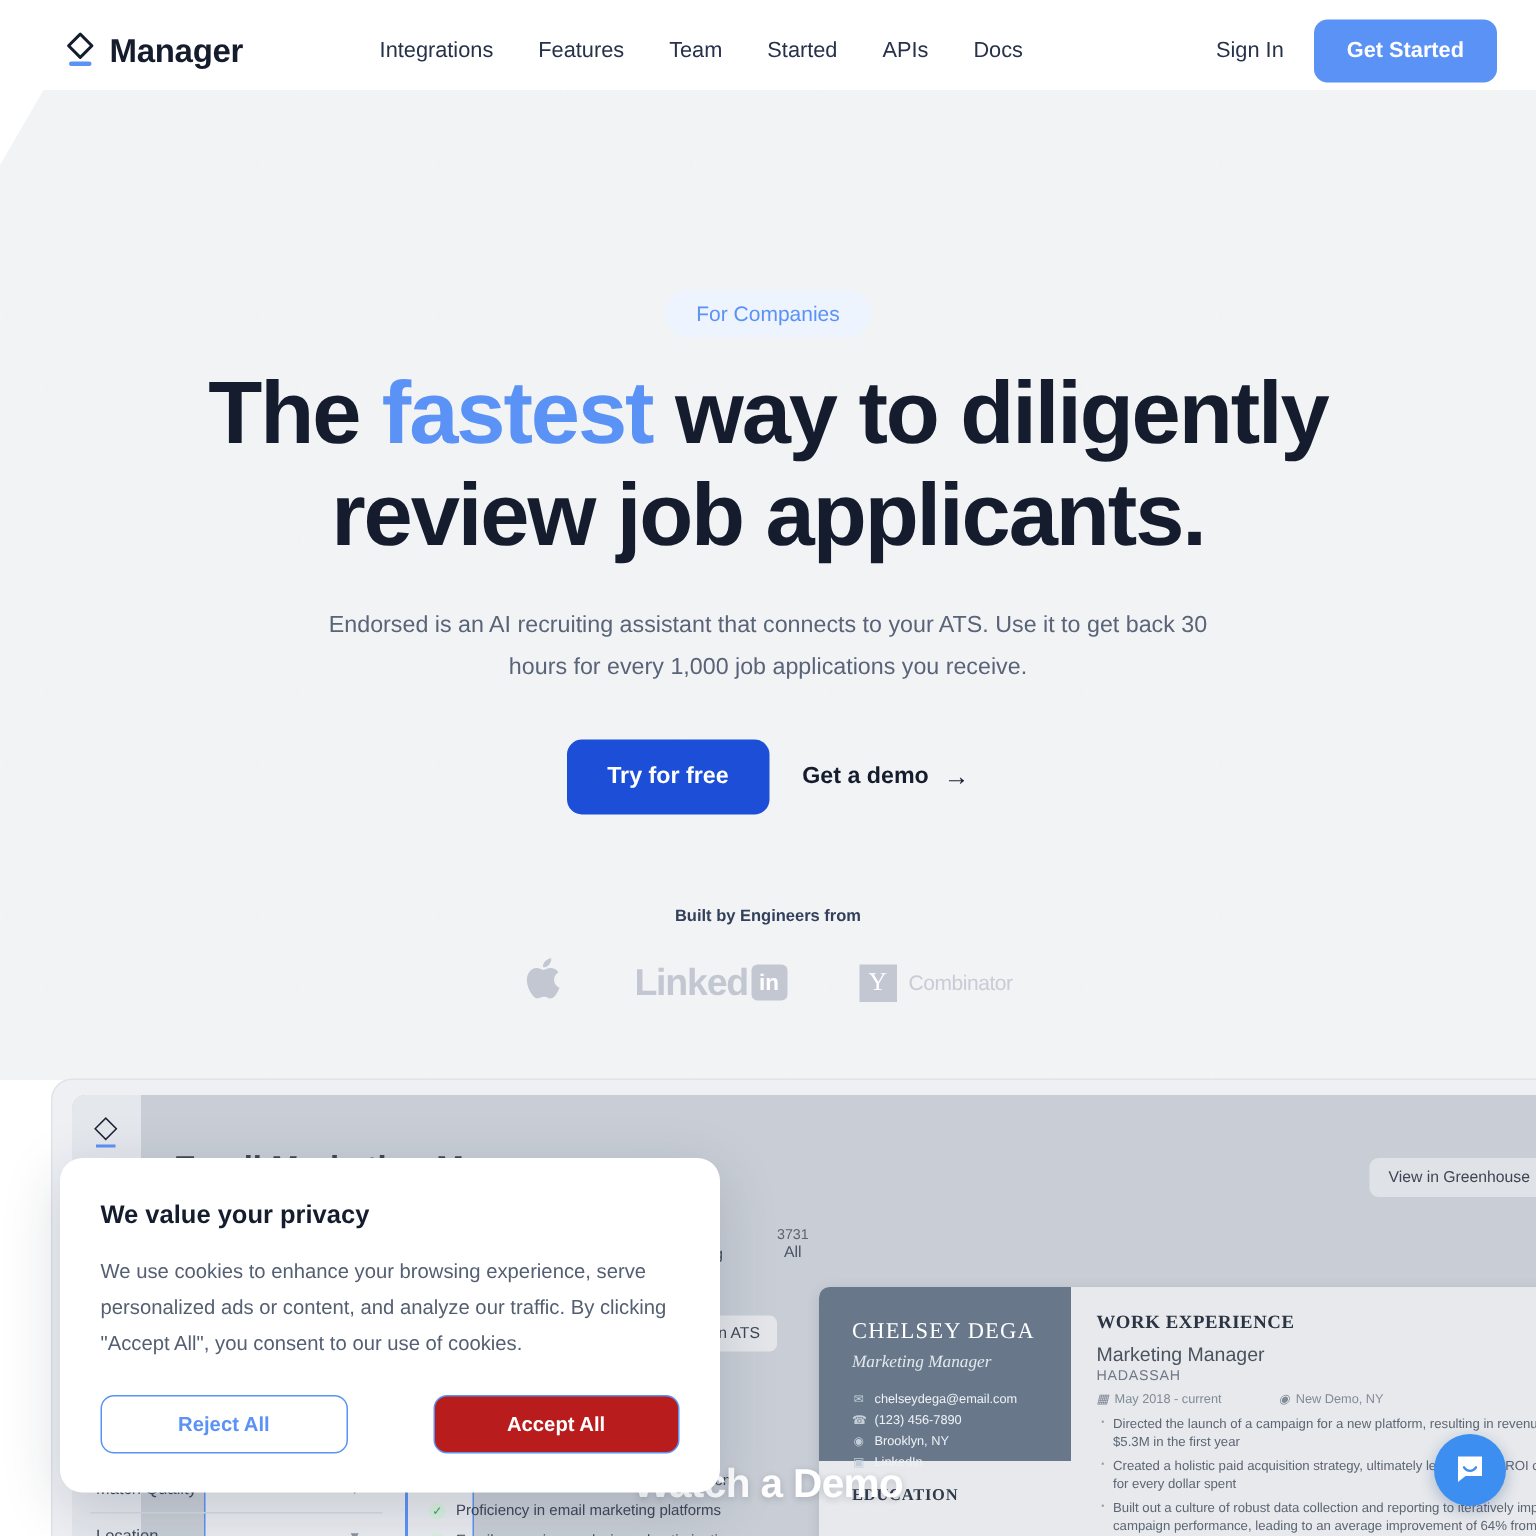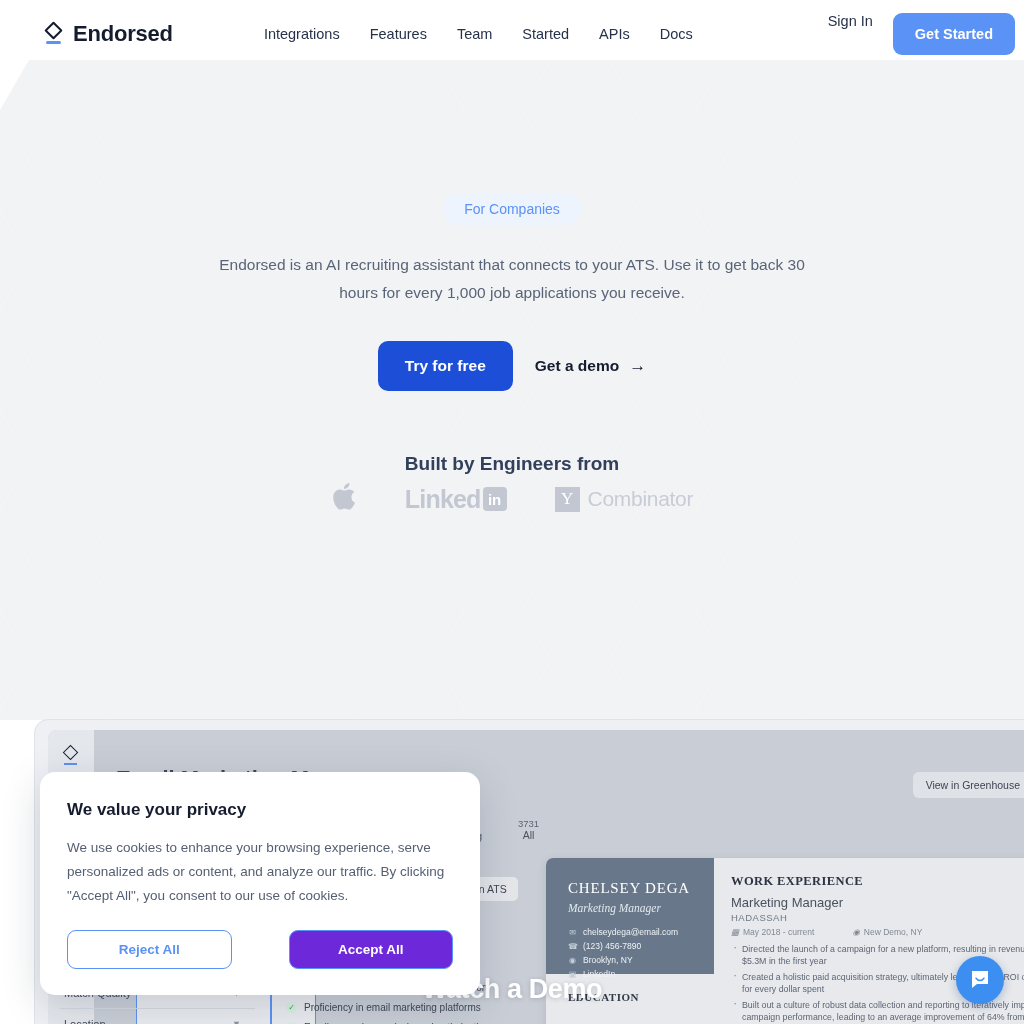--- a/index.html
+++ b/index.html
@@ -38,21 +38,21 @@
     background: #5b92f5; border-radius: 2px;
   }
   .brand-name {
     font-size: 22px; font-weight: bold; color: #141c2e; letter-spacing: -0.2px;
   }
   .nav-links { display: flex; align-items: center; gap: 30px; margin-left: 91px; }
   .nav-link {
     font-size: 14.5px; color: #27324a; text-decoration: none; cursor: pointer;
     white-space: nowrap;
   }
-  .nav-right { margin-left: auto; display: flex; align-items: flex-start; gap: 20px; margin-right: 9px; }
+  .nav-right { margin-left: auto; display: flex; align-items: center; gap: 20px; margin-right: 26px; }
   .signin { font-size: 14.5px; color: #27324a; cursor: pointer; }
   .btn-primary {
     background: #5b92f5; color: #fff; font-size: 14.5px; font-weight: bold;
     border: none; border-radius: 9px; padding: 13px 22px; cursor: pointer;
     font-family: "Liberation Sans", sans-serif; white-space: nowrap;
   }
 
   
   .hero { position: absolute; left: 0; top: 0; width: 1024px; text-align: center; z-index: 10; }
   .pill {
@@ -73,35 +73,35 @@
     background: #1d4ed8; color: #fff; font-size: 15.5px; font-weight: bold;
     border: none; border-radius: 10px; padding: 16px 27px; cursor: pointer;
     font-family: "Liberation Sans", sans-serif;
   }
   .demo-link {
     display: flex; align-items: center; gap: 10px; font-size: 15.5px;
     font-weight: bold; color: #141c2e; cursor: pointer;
   }
   .arrow { font-size: 17px; color: #141c2e; }
 
-  .built { margin-top: 62px; font-size: 19px; font-weight: bold; color: #33405c; }
-  .logos { margin-top: 6px; display: flex; justify-content: center; align-items: center; gap: 48px; text-align: center; }
+  .built { margin-top: 62px; font-size: 11px; font-weight: bold; color: #33405c; }
+  .logos { margin-top: 20px; display: flex; justify-content: center; align-items: center; gap: 48px; text-align: center; }
   .logo-apple { font-size: 31px; color: #c2c7d2; line-height: 1; }
   .logo-linkedin { display: flex; align-items: center; gap: 2px; }
   .li-word { font-size: 25px; font-weight: bold; color: #c2c7d2; letter-spacing: -0.8px; }
   .li-box {
     width: 24px; height: 24px; background: #c2c7d2; border-radius: 4px; color: #fff;
     font-size: 15px; font-weight: bold; display: flex; align-items: center; justify-content: center;
   }
   .logo-yc { display: flex; align-items: center; gap: 8px; }
   .yc-box {
     width: 25px; height: 25px; background: #c2c7d2; color: #fff; font-size: 17px;
     font-family: "Liberation Serif", serif; display: flex; align-items: center; justify-content: center;
   }
-  .yc-word { font-size: 21px; color: #c8ccd6; letter-spacing: -0.3px; }
+  .yc-word { font-size: 14px; color: #c8ccd6; letter-spacing: -0.3px; }
 
   
   .preview-wrap {
     position: absolute; left: 34px; top: 719px; width: 1010px; height: 310px;
     background: #eef0f4; border: 1px solid #dfe3ea; border-radius: 14px 14px 0 0;
     padding: 10px 0 0 13px; overflow: hidden; z-index: 5;
   }
   .preview {
     position: relative; width: 1000px; height: 300px; background: #c9ced6;
     border-radius: 9px 0 0 0; overflow: hidden;
@@ -200,21 +200,21 @@
     box-shadow: 0 10px 38px rgba(25,35,60,0.17); z-index: 60;
   }
   .cookie h2 { font-size: 17px; font-weight: bold; color: #141c2e; }
   .cookie p { margin-top: 16px; font-size: 13.5px; line-height: 24px; color: #555f72; }
   .cookie-btns { margin-top: 22px; display: flex; gap: 13px; }
   .ck-btn {
     flex: 1; font-size: 13.5px; font-weight: bold; padding: 11px 0; border-radius: 9px;
     cursor: pointer; font-family: "Liberation Sans", sans-serif;
   }
   .ck-outline { background: #fff; border: 1.5px solid #5b92f5; color: #5b92f5; }
-  .ck-fill { background: #6d28d9; border: 1.5px solid #5b92f5; color: #fff; margin-left: 44px; }
+  .ck-fill { background: #b91c1c; border: 1.5px solid #5b92f5; color: #fff; margin-left: 44px; }
 
   
   .intercom {
     position: absolute; left: 956px; top: 956px; width: 48px; height: 48px;
     background: #3c8ef0; border-radius: 50%; z-index: 70; cursor: pointer;
     display: flex; align-items: center; justify-content: center;
     box-shadow: 0 3px 10px rgba(25,60,120,0.3);
   }
 </style>
 </head>
@@ -322,38 +322,42 @@
       <div class="hex" style="left: 957px; top: 550px; background: rgb(242, 243, 245);"></div>
       <div class="hex" style="left: 957px; top: 650px; background: rgb(242, 243, 245);"></div>
     </div>
 
   <div class="nav">
     <div class="brand">
       <div class="brand-mark">
         <div class="diamond"></div>
           <div class="diamond-bar"></div>
       </div>
-      <div class="brand-name">Endorsed</div>
+      <div class="brand-name">Manager</div>
     </div>
     <div class="nav-links">
       <a class="nav-link">Integrations</a>
       <a class="nav-link">Features</a>
       <a class="nav-link">Team</a>
       <a class="nav-link">Started</a>
       <a class="nav-link">APIs</a>
       <a class="nav-link">Docs</a>
     </div>
     <div class="nav-right">
       <span class="signin">Sign In</span>
       <button class="btn-primary">Get Started</button>
     </div>
   </div>
 
   <div class="hero">
     <div class="pill">For Companies</div>
+    <h1 class="headline">
+      <span>The </span><span class="hl-accent">fastest</span><span> way to diligently</span><br>
+      <span>review job applicants.</span>
+    </h1>
     <p class="subtitle">Endorsed is an AI recruiting assistant that connects to your ATS. Use it to get back 30 hours for every 1,000 job applications you receive.</p>
     <div class="cta-row">
       <button class="btn-try">Try for free</button>
       <div class="demo-link">
         <span>Get a demo</span>
         <span class="arrow">→</span>
       </div>
     </div>
     <div class="built">Built by Engineers from</div>
     <div class="logos">

